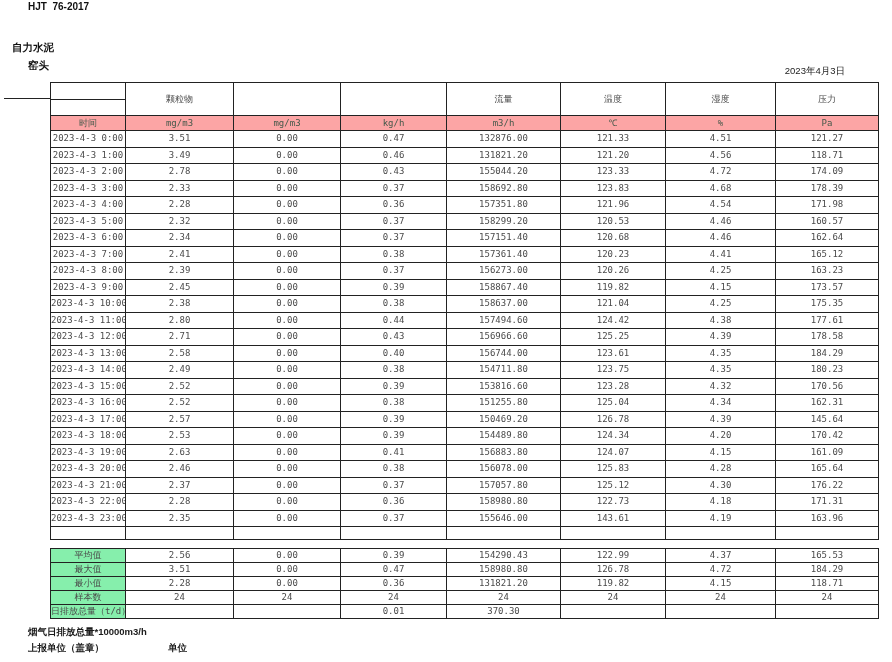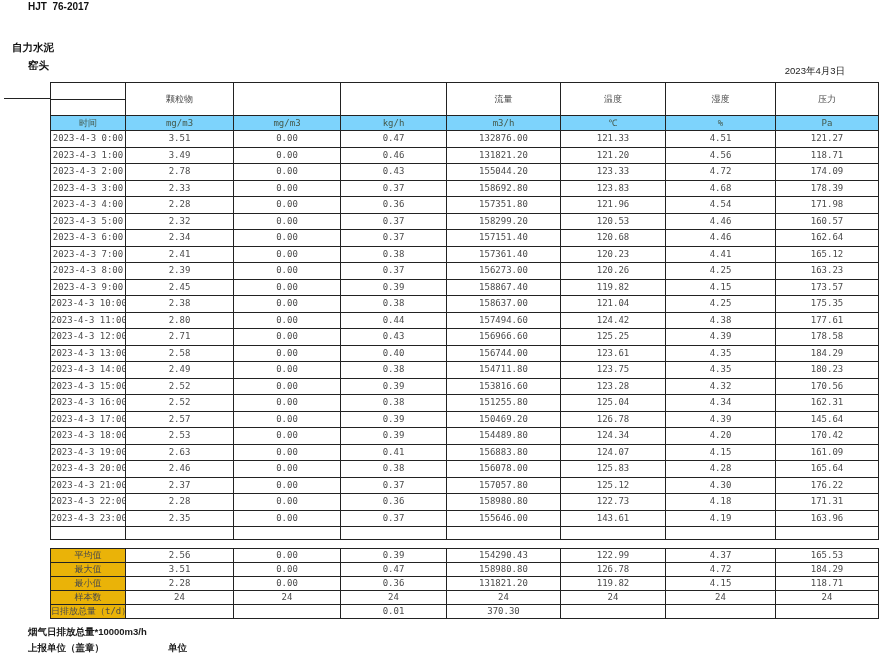--- a/index.html
+++ b/index.html
@@ -9,26 +9,26 @@
   .title{position:absolute;left:0;right:0;top:18px;text-align:center;font-size:13px;font-weight:bold;color:#111;}
   .company{position:absolute;left:12px;top:41px;font-size:10.5px;font-weight:bold;color:#111;}
   .station{position:absolute;left:28px;top:59px;font-size:10.5px;font-weight:bold;color:#111;}
   .date{position:absolute;right:47px;top:65px;font-size:9.5px;color:#222;}
 
   table.report{position:absolute;left:50px;top:82px;width:828px;border-collapse:collapse;table-layout:fixed;}
   table.report td{border:1px solid #222;padding:0;margin:0;text-align:center;vertical-align:middle;
       font-size:9px;line-height:1;color:#4a4a4a;white-space:nowrap;overflow:hidden;
       font-family:"DejaVu Sans Mono","Liberation Sans",monospace;height:15.5px;}
   td.gh{font-size:9.5px;color:#3d3d3d;height:15px;font-family:"Liberation Sans",sans-serif;}
-  tr.unit-row td{background:#7dd3fc;height:14px;color:#44584a;}
+  tr.unit-row td{background:#fca5a5;height:14px;color:#44584a;}
   tr.unit-row td.time-h{font-family:"Liberation Sans",sans-serif;}
   tr.empty-row td{height:12px;}
   tr.spacer-row td{border:none;height:8px;background:#fff;}
   tr.summary-row td{height:13px;}
-  td.s-label{background:#eab308;font-family:"Liberation Sans",sans-serif;color:#3f4f42;}
+  td.s-label{background:#86efac;font-family:"Liberation Sans",sans-serif;color:#3f4f42;}
   .left-tick{position:absolute;left:4px;top:98px;width:47px;height:1px;background:#222;}
 
   .note{position:absolute;left:28px;top:626px;font-size:9.5px;font-weight:bold;color:#1a1a1a;}
   .report-unit{position:absolute;left:28px;top:642px;font-size:9.5px;font-weight:bold;color:#1a1a1a;}
   .unit-label{position:absolute;left:168px;top:642px;font-size:9.5px;font-weight:bold;color:#1a1a1a;text-align:right;}
 </style>
 </head>
 <body>
 
 <div class="sheet">

